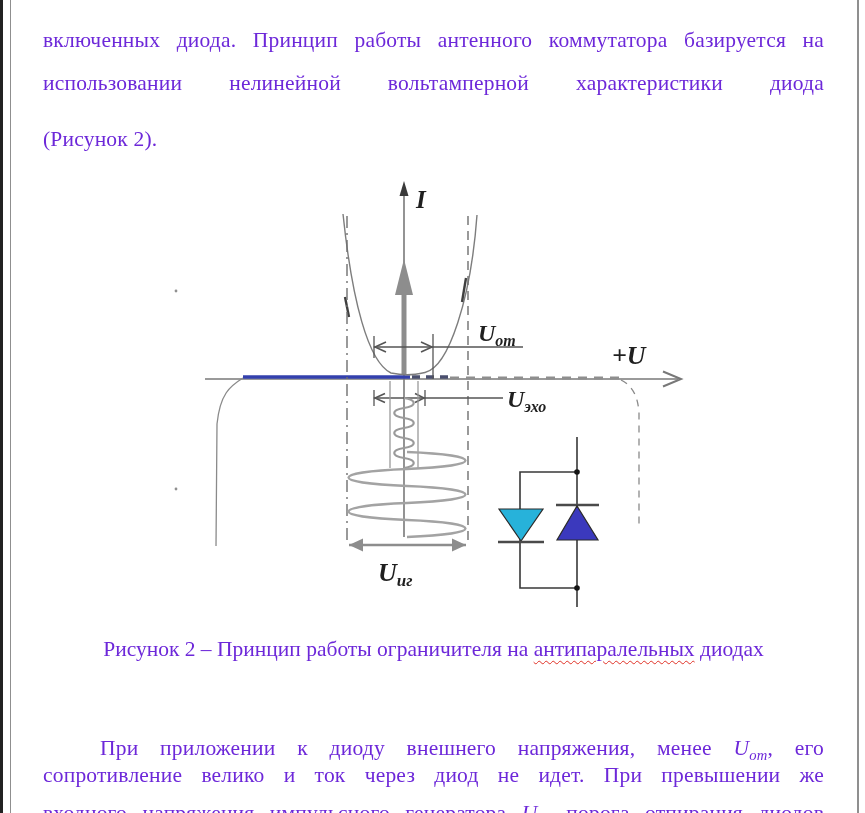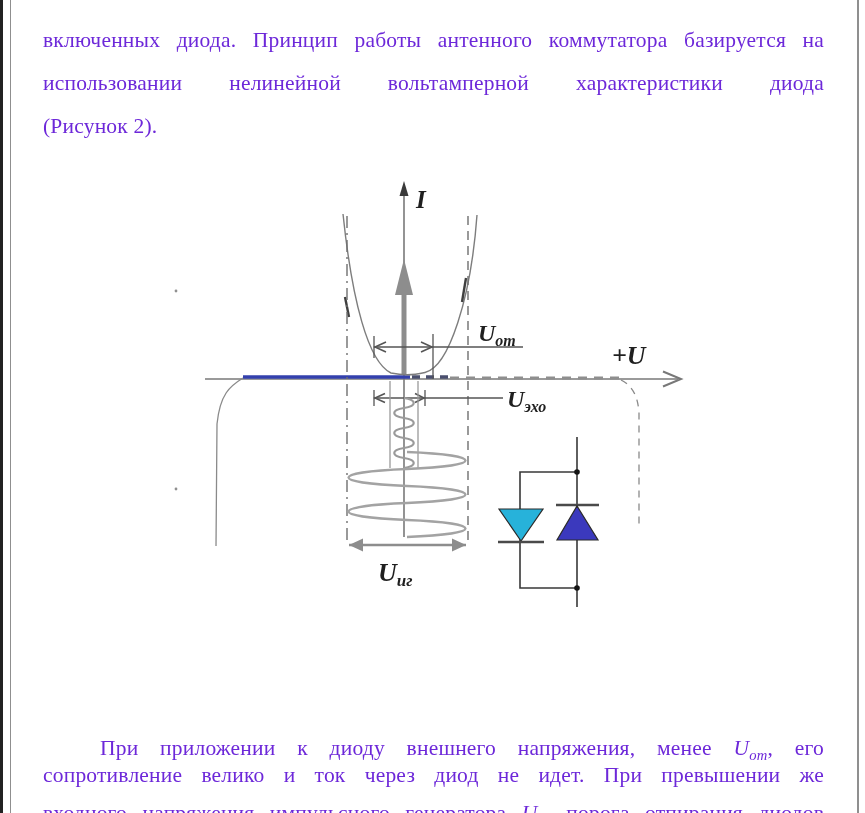--- a/index.html
+++ b/index.html
@@ -49,21 +49,21 @@
 <body>
 
 <div class="page">
 
   <div class="win-edge"></div>
   <div class="page-border left"></div>
   <div class="page-border right"></div>
 
   <div class="tline just" style="top:27px;">включенных диода. Принцип работы антенного коммутатора базируется на</div>
   <div class="tline just" style="top:70px;">использовании нелинейной вольтамперной характеристики диода</div>
-  <div class="tline" style="top:113px;">(Рисунок 2).</div>
+  <div class="tline" style="top:126px;">(Рисунок 2).</div>
 
   <svg class="fig" width="865" height="813" viewBox="0 0 865 813">
 
     <g>
       <line x1="404" y1="189" x2="404" y2="537" stroke="#666666" stroke-width="1.4"></line>
       <polygon points="404,181 399.5,196 408.5,196" fill="#3a3a3a"></polygon>
       <text x="416" y="208" font-size="25">I</text>
     </g>
 
     <g>
@@ -135,20 +135,21 @@
       <polygon points="499,509 543,509 521,541" stroke="#2a2a2a" stroke-width="1.2" fill="#27b2da"></polygon>
       <line x1="498" y1="542" x2="544" y2="542" stroke="#4a4a4a" stroke-width="2.4"></line>
       <line x1="556" y1="505" x2="599" y2="505" stroke="#4a4a4a" stroke-width="2.4"></line>
       <polygon points="557,540 598,540 577,506" stroke="#2a2a2a" stroke-width="1.2" fill="#3b39bd"></polygon>
     </g>
 
     <circle cx="176" cy="291" r="1.4" fill="#909090"></circle>
     <circle cx="176" cy="489" r="1.4" fill="#909090"></circle>
   </svg>
 
+  <div class="caption"><span>Рисунок 2 – Принцип работы ограничителя на </span><span class="misspelled">антипаралельных</span><span> диодах</span></div>
 
   <div class="tline just indent" style="top:719px;"><span>При приложении к диоду внешнего напряжения, менее </span><span class="formula"><span class="fU">U</span><sub class="fsub">от</sub></span><span>, его</span></div>
 
   <div class="tline just" style="top:762px;">сопротивление велико и ток через диод не идет. При превышении же</div>
 
   <div class="tline just" style="top:800px;"><span>входного напряжения импульсного генератора </span><span class="formula"><span class="fU">U</span><sub class="fsub">иг</sub></span><span> порога отпирания диодов</span></div>
 
 </div>
 
 </body></html>

